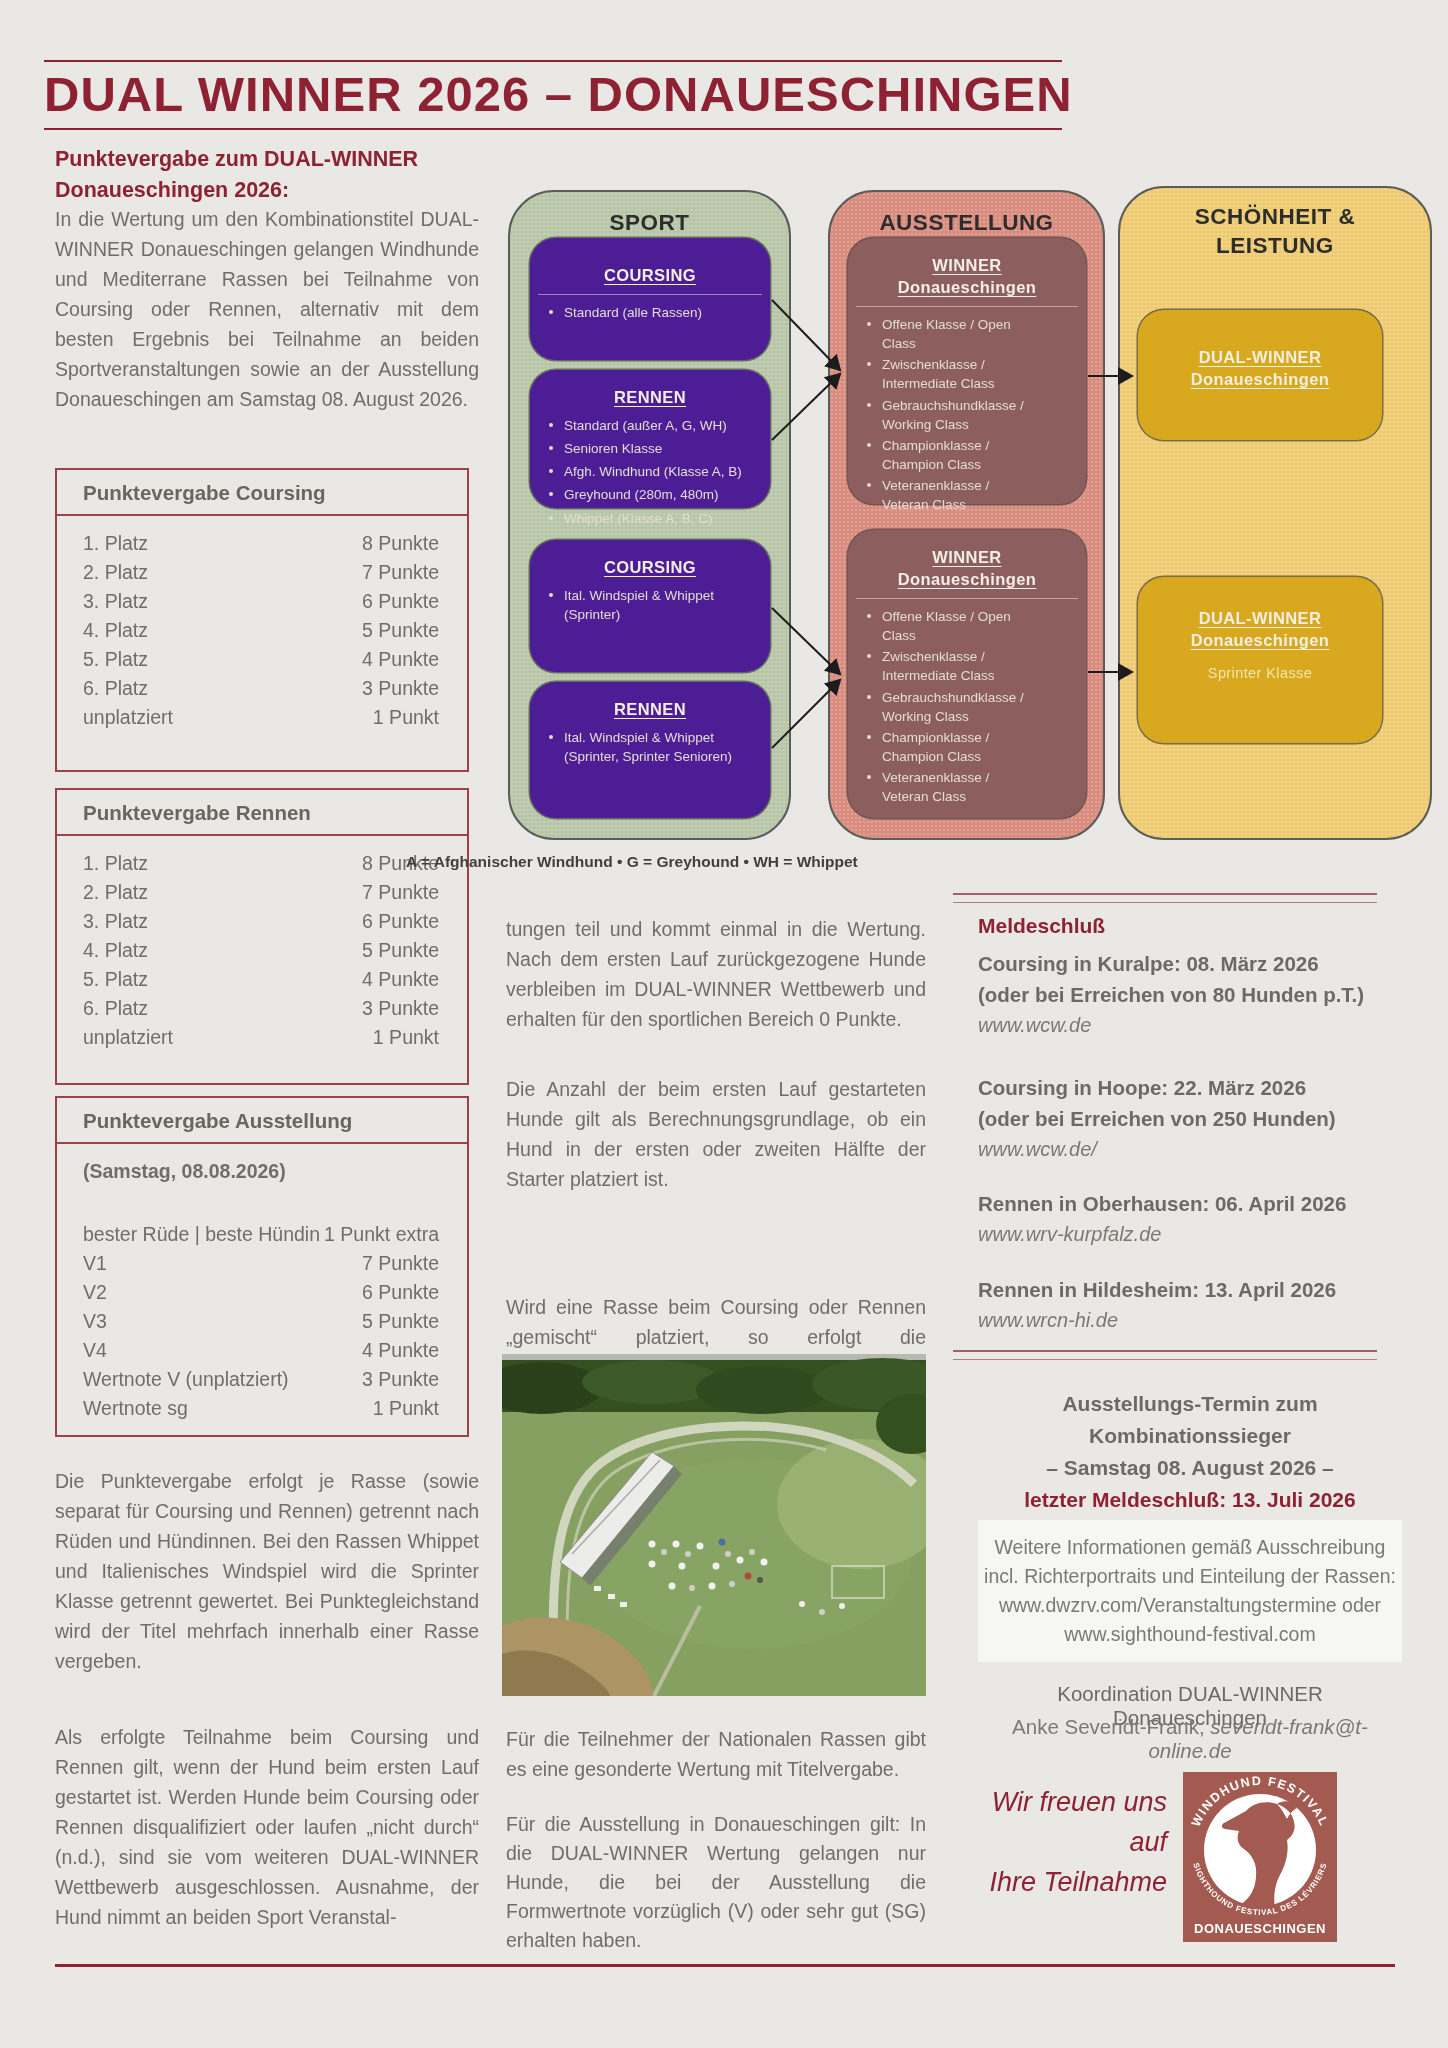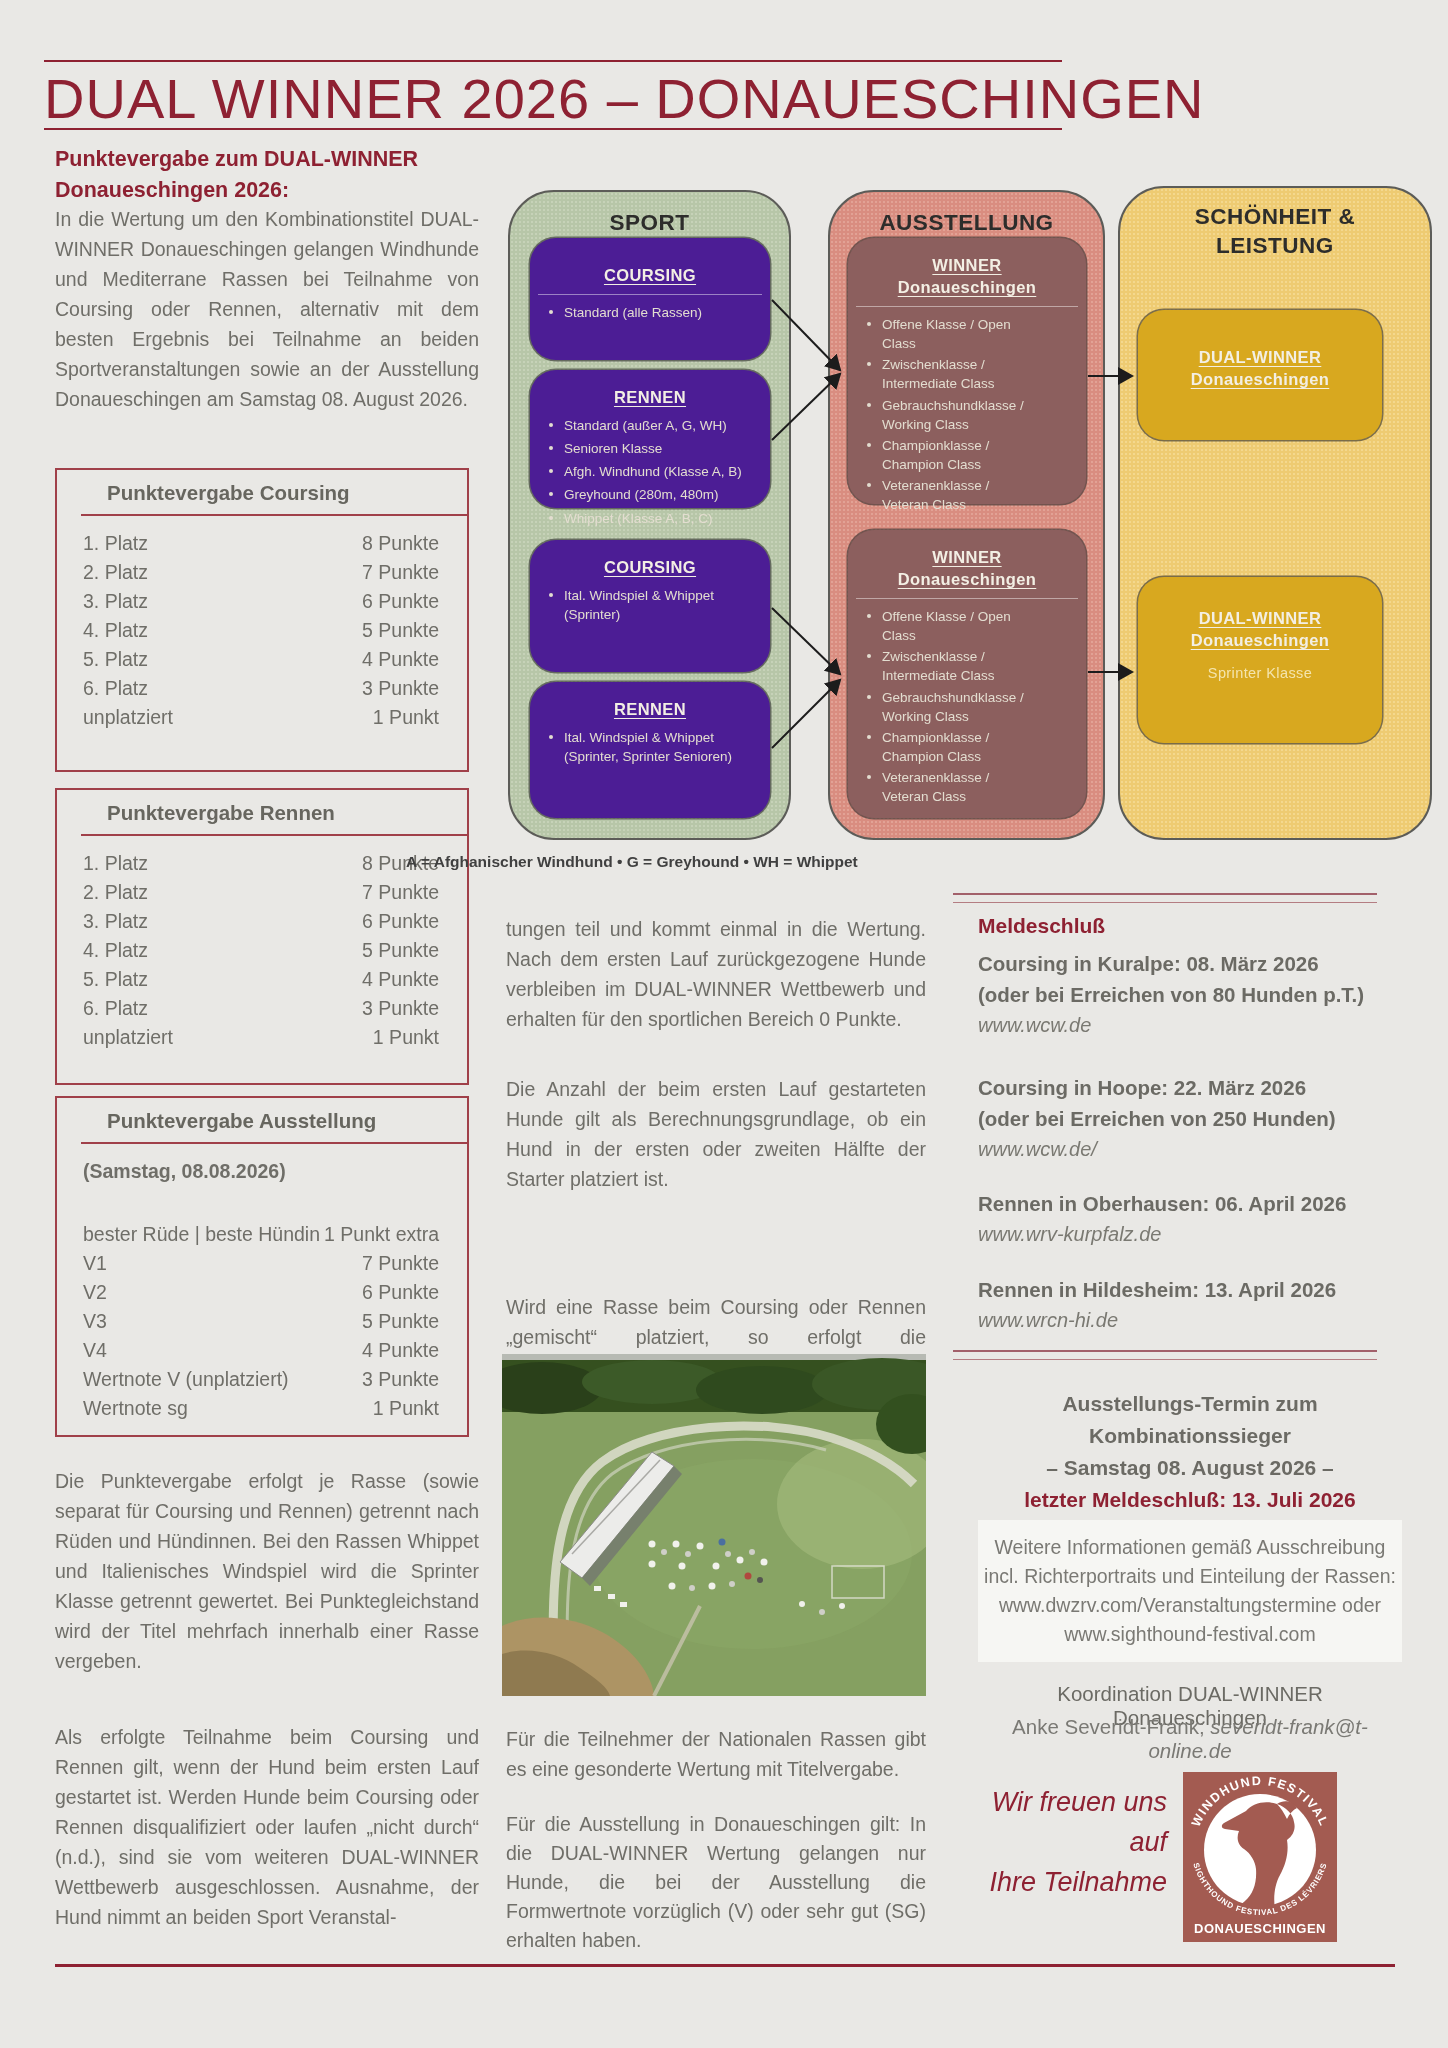--- a/index.html
+++ b/index.html
@@ -2,34 +2,34 @@
 <html><head>
 <meta charset="utf-8">
 <style>
   html,body{margin:0;padding:0;background:#d5d5d3;}
   .page{position:relative;width:1448px;height:2048px;margin:0 auto;background:#e9e8e5;
         font-family:"Liberation Sans",sans-serif;overflow:hidden;}
   .rule{position:absolute;height:2px;background:#8e2132;}
   .dblrule{position:absolute;height:7px;border-top:2px solid #a2606a;border-bottom:1.5px solid #b47d82;}
 
   
-  .title{position:absolute;left:44px;top:66px;font-size:56px;font-weight:normal;color:#8e2132;letter-spacing:1px;}
+  .title{position:absolute;left:44px;top:66px;font-size:49px;font-weight:bold;color:#8e2132;letter-spacing:1px;}
 
   
   .lc-heading{position:absolute;left:55px;top:144px;width:430px;font-size:21.5px;font-weight:bold;
               color:#8e2132;line-height:31px;}
   .para{position:absolute;color:#6f6e68;font-size:19.5px;line-height:30px;text-align:justify;}
   .p-intro{left:55px;top:204px;width:424px;}
   .p-left1{left:55px;top:1466px;width:424px;}
   .p-left2{left:55px;top:1722px;width:424px;}
 
   .ptable{position:absolute;left:55px;width:414px;border:2px solid #a04049;background:#e9e8e5;box-sizing:border-box;}
   .t1{top:468px;height:304px;} .t2{top:788px;height:297px;} .t3{top:1096px;height:341px;}
   .ptable-head{padding:11px 10px 9px 26px;font-size:20.5px;font-weight:bold;color:#67665f;
-               border-bottom:2px solid #a04049;margin-left:24px;}
+               border-bottom:2px solid #a04049;}
   .ptable-body{padding:13px 28px 0 26px;}
   .trow{display:flex;justify-content:space-between;font-size:19.5px;color:#6f6e68;line-height:29px;}
   .tsub{font-size:19.5px;font-weight:bold;color:#6f6e68;line-height:29px;margin-bottom:34px;}
 
   
   .diagram{position:absolute;left:500px;top:182px;width:940px;height:666px;}
   .dcol{position:absolute;border:2px solid #5c5c58;border-radius:46px;box-sizing:border-box;}
   .dcol-sport{left:8px;top:8px;width:283px;height:650px;background-color:#b7c6a8;
       background-image:radial-gradient(#c6d2b8 1px,transparent 1px);background-size:4px 4px;}
   .dcol-auss{left:328px;top:8px;width:277px;height:650px;background-color:#d98d80;

